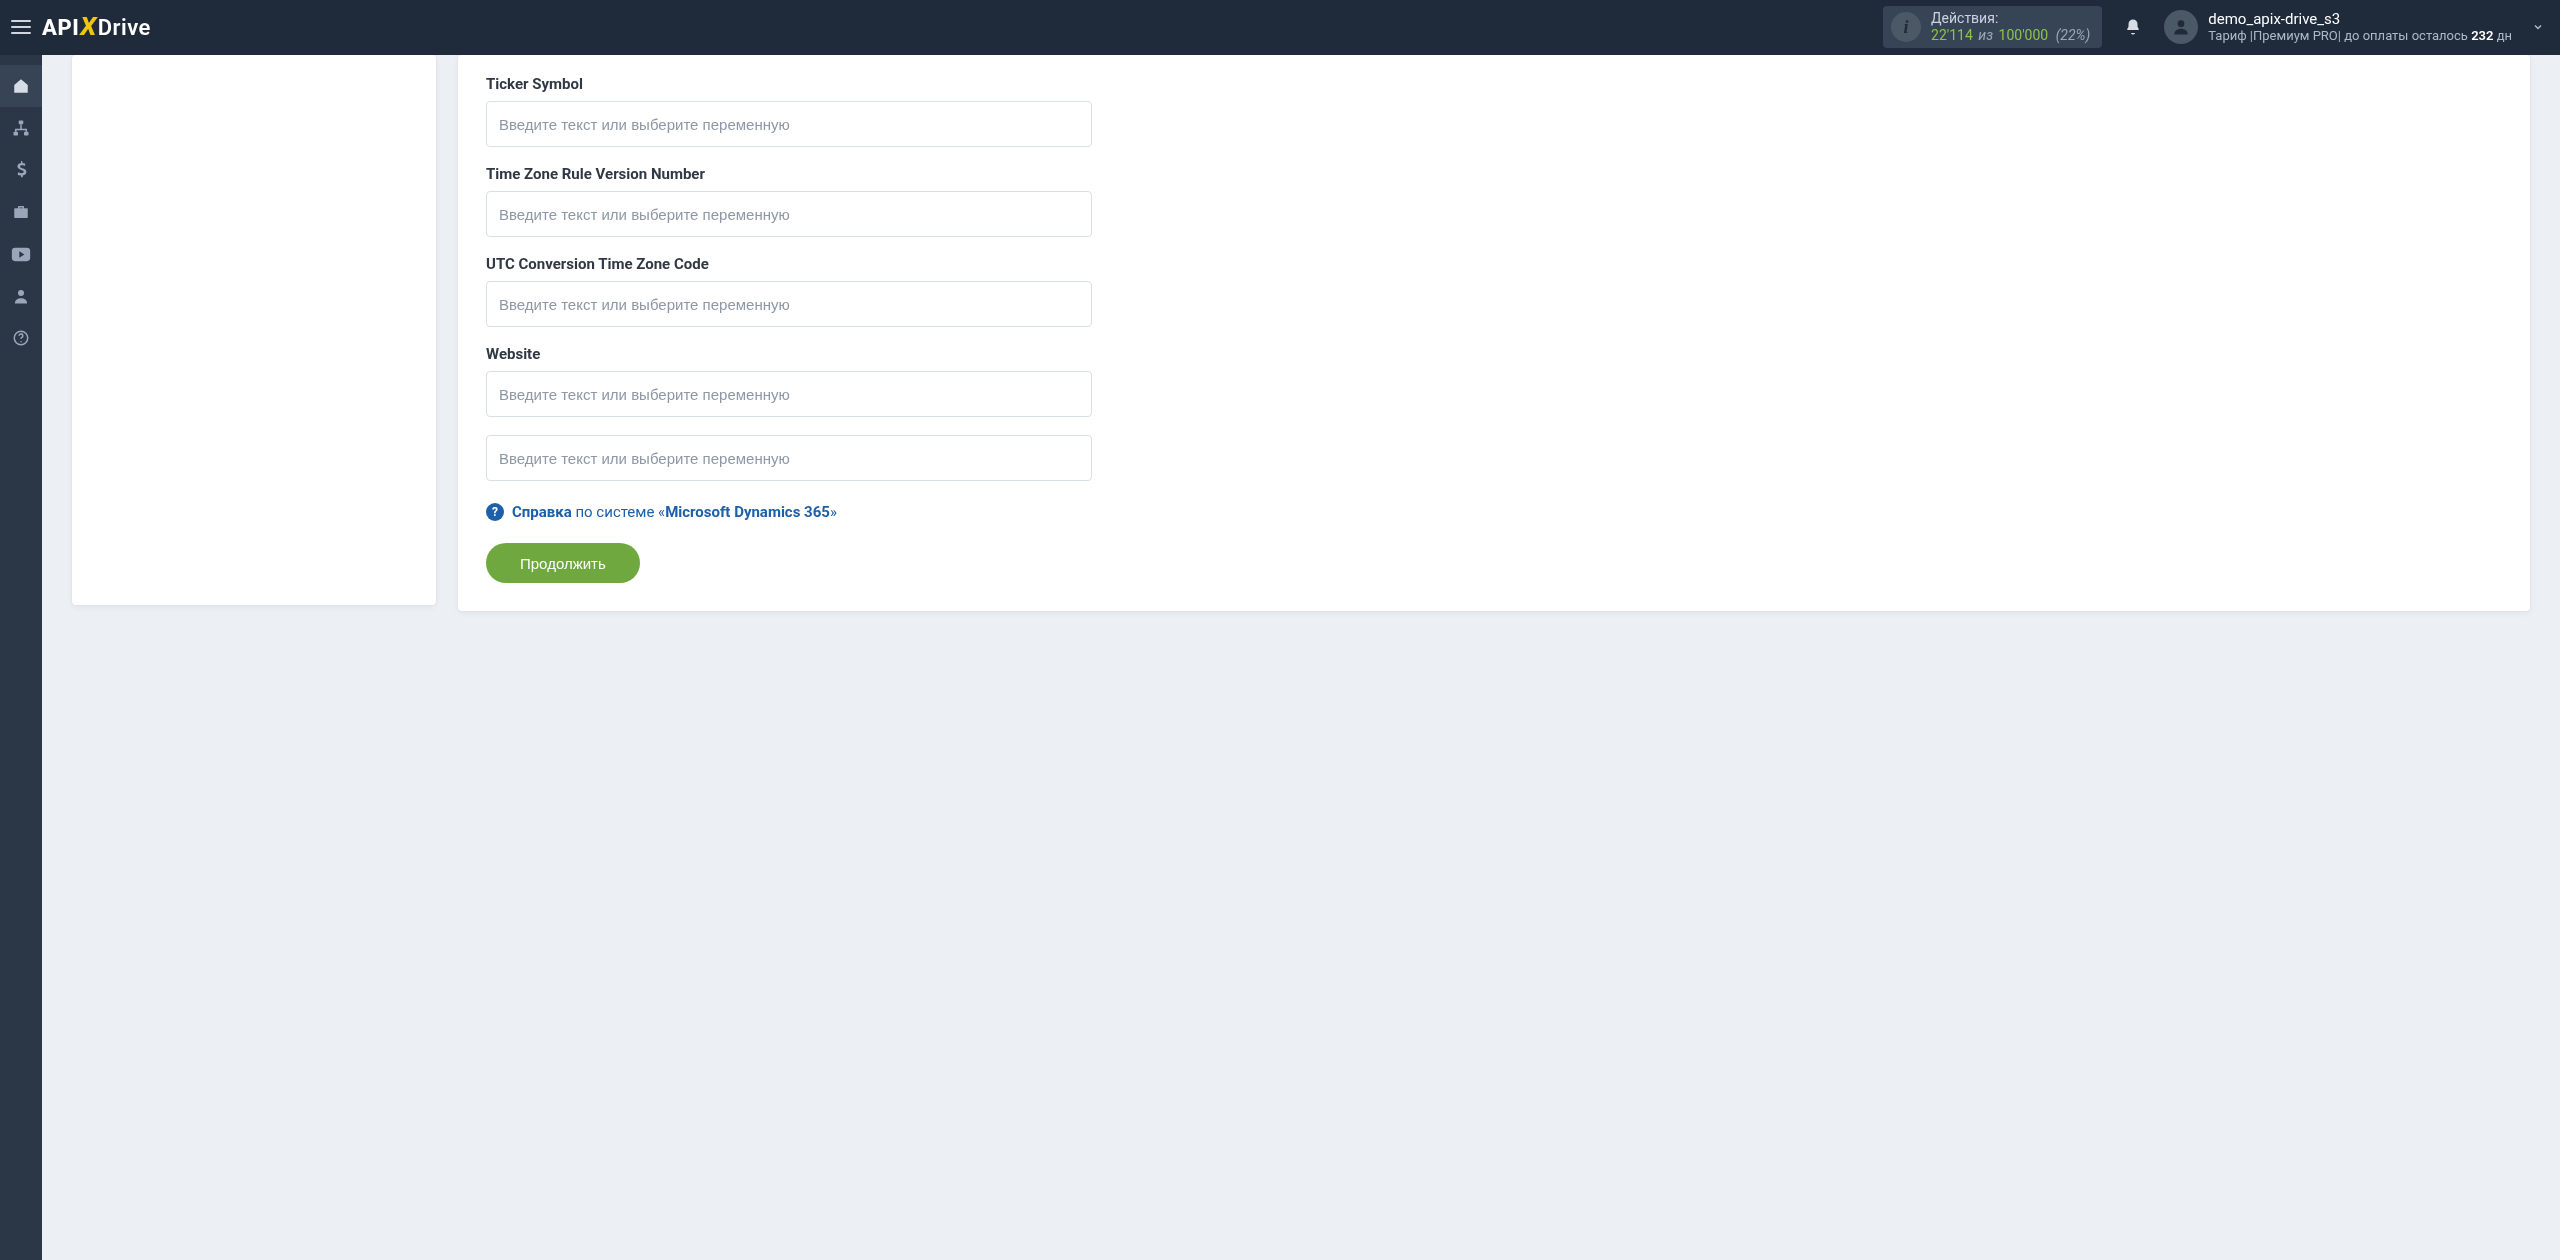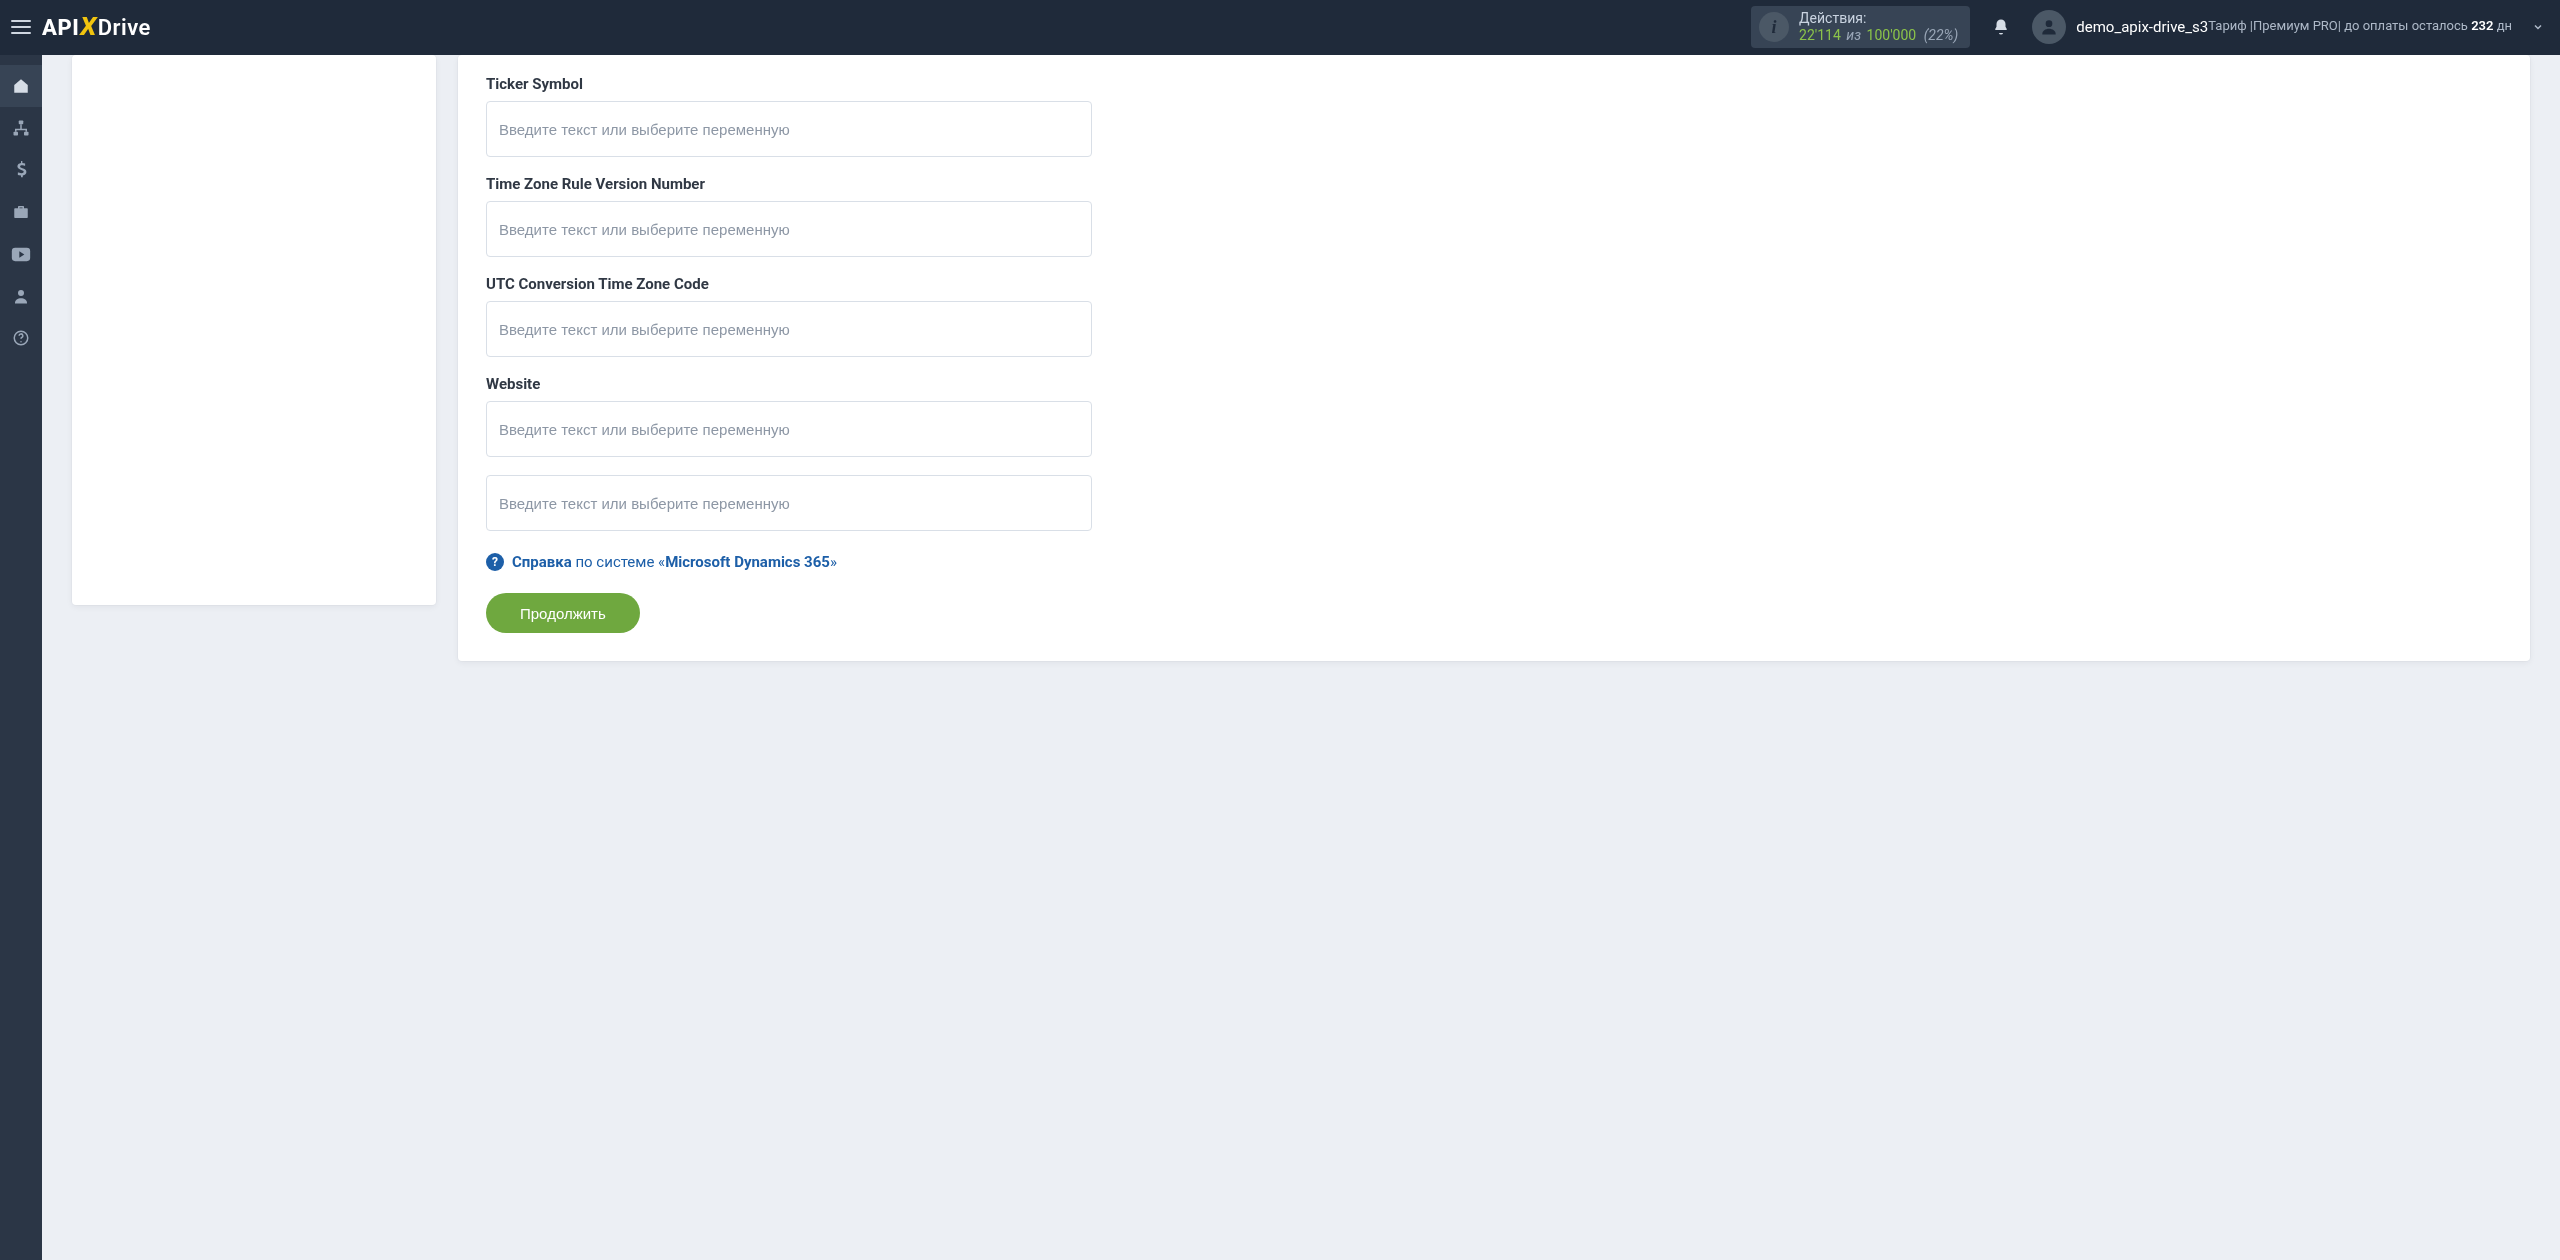--- a/index.html
+++ b/index.html
@@ -23,21 +23,21 @@
 .actions-pill .lines { display:flex; flex-direction:column; line-height:1.2; font-size:14px;}
 .actions-pill .line1 { color:#c9d3e0; }
 .actions-pill .line2 { color:#8bc34a; }
 .actions-pill .line2 .iz { color:#9aa7b8; font-style: italic; margin: 0 2px;}
 .actions-pill .line2 .pct { color:#9aa7b8; font-style: italic; margin-left:4px; }
 
 .bell { width: 30px; height: 30px; display:flex; align-items:center; justify-content:center; color:#d6dde6; cursor:pointer; }
 
 .account { display:flex; align-items:center; gap:10px; color:#d6dde6; cursor:pointer; padding-right: 4px; }
 .account .avatar-circle { width: 34px; height:34px; border-radius:50%; background:#4b5866; display:flex; align-items:center; justify-content:center; }
-.account .acc-lines { display:flex; line-height:1.25; }
+.account .acc-lines { display:flex; flex-direction:column; line-height:1.25; }
 .account .acc-name { color:#fff; font-size:15px; }
 .account .acc-sub { color:#aeb9c8; font-size:13px; }
 .account .acc-sub .days { color:#fff; font-weight:600; }
 .account .chevron { margin-left: 10px; color:#aeb9c8; }
 
 
 .sidebar { position: absolute; top: 55px; bottom: 0; left: 0; width: 42px; background: #2b3646; display:flex; flex-direction:column; align-items:center; padding-top: 10px; z-index: 20; }
 .sidebar .side-item { width: 42px; height: 42px; display:flex; align-items:center; justify-content:center; color:#9aa7b8; cursor:pointer; }
 .sidebar .side-item.active, .sidebar .side-item:hover { background:#374455; color:#d6dde6; }
 .sidebar svg { display:block; }
@@ -45,21 +45,21 @@
 
 .content { position:absolute; top:55px; left:42px; right:0; bottom:0; overflow:auto; }
 .cols { display:flex; gap: 22px; padding: 0 30px 40px 30px; align-items:flex-start; }
 .panel { background:#fff; border-radius:4px; box-shadow: 0 0 0 1px rgba(0,0,0,0.02), 0 2px 6px rgba(31,42,58,0.06); }
 .panel.left { width: 364px; min-height: 550px; }
 .panel.right { flex:1; min-height: 550px; padding: 0 28px 28px 28px; }
 
 .form-group { margin-top: 18px; }
 .form-group:first-child { margin-top: 20px; }
 .form-label { font-weight: 700; color: #303844; font-size: 15px; margin-bottom: 8px; display:block; }
-.form-input { width: 100%; max-width: 606px; height: 56px; border: 1px solid #d9dfe7; border-radius: 4px; padding: 0 12px; font-size: 15px; color:#15803d; outline:none; }
+.form-input { width: 100%; max-width: 606px; height: 46px; border: 1px solid #d9dfe7; border-radius: 4px; padding: 0 12px; font-size: 15px; color:#15803d; outline:none; }
 .form-input::placeholder { color:#8d97a5; }
 
 .help-row { margin-top: 22px; display:flex; align-items:center; gap:8px; color:#1d5fa8; font-size:15px; max-width:606px; }
 .help-row .q-circle { width:18px; height:18px; border-radius:50%; background:#1d5fa8; color:#fff; font-size:12px; font-weight:700; display:inline-flex; align-items:center; justify-content:center; flex:0 0 auto; }
 .help-row .h-strong { font-weight:700; }
 .help-row .h-normal { color:#1d5fa8; }
 
 .btn-primary { margin-top: 22px; background:#6fa83f; color:#fff; border:none; border-radius:22px; height:40px; padding: 0 34px; font-size:15px; font-weight:500; cursor:pointer; }
 
 </style>

